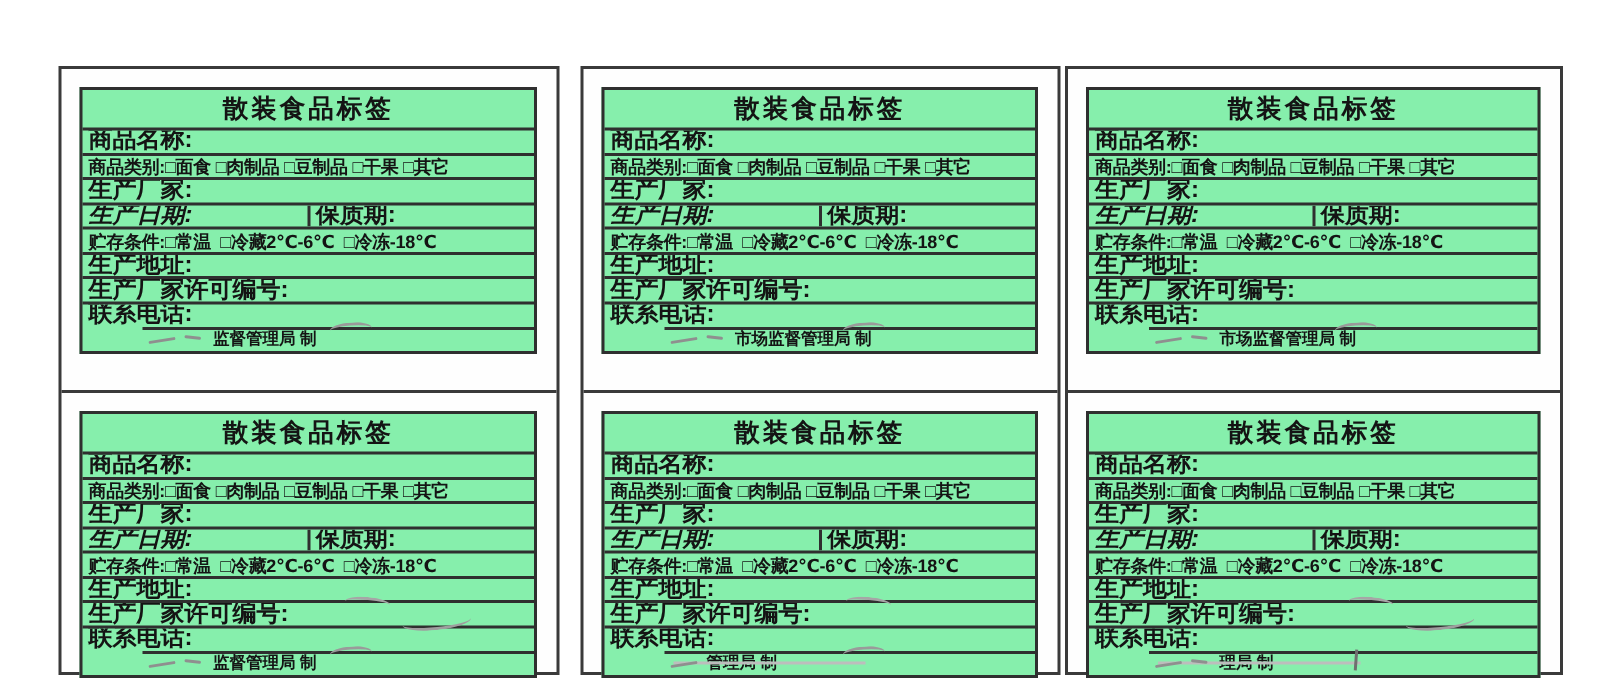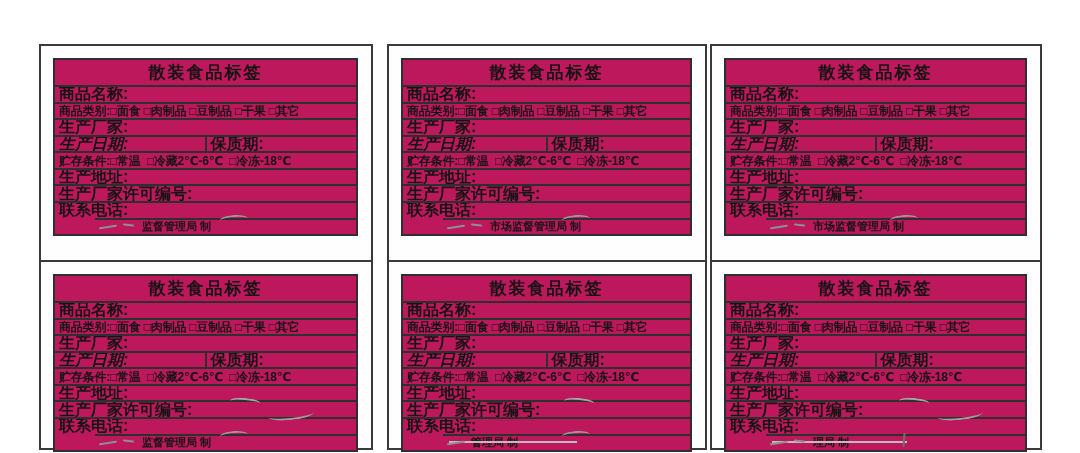--- a/index.html
+++ b/index.html
@@ -15,21 +15,21 @@
     border:2px solid #3a3a3a;box-sizing:border-box;background:#fefefe;
   }
   .panel.p1{left:39px;width:334px;}
   .panel.p2{left:387px;width:320px;}
   .panel.p3{left:710px;width:332px;}
   .cell{box-sizing:border-box;height:202px;}
   .cell.topcell{border-bottom:2px solid #3a3a3a;height:204px;}
   .card{
     position:relative;box-sizing:border-box;
     margin:12px 13px 0 12px;height:178px;
-    border:2px solid #2f2f2f;background:#be185d;
+    border:2px solid #2f2f2f;background:#86efac;
     display:flex;flex-direction:column;
     font-weight:bold;color:#141414;
   }
   .trow{
     flex:1;box-sizing:border-box;border-top:2px solid #2f2f2f;
     display:flex;align-items:center;
     padding:0 3px 0 4px;font-size:16px;line-height:1;
     white-space:pre;overflow:hidden;
   }
   .trow.title{

